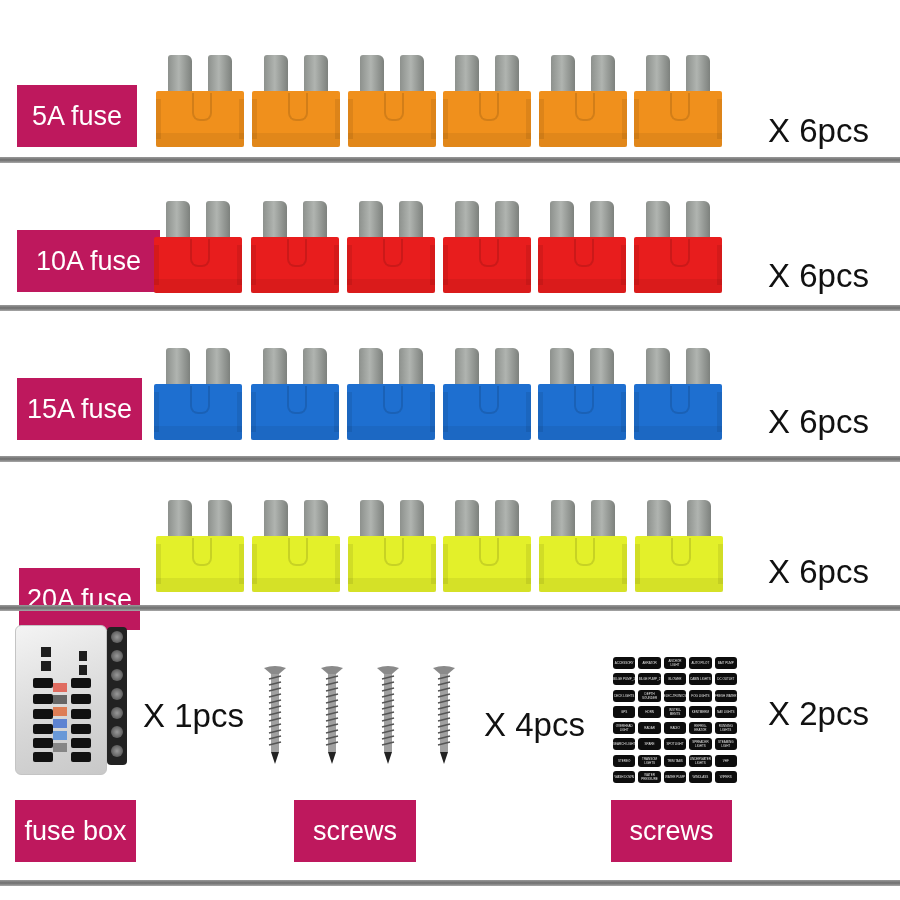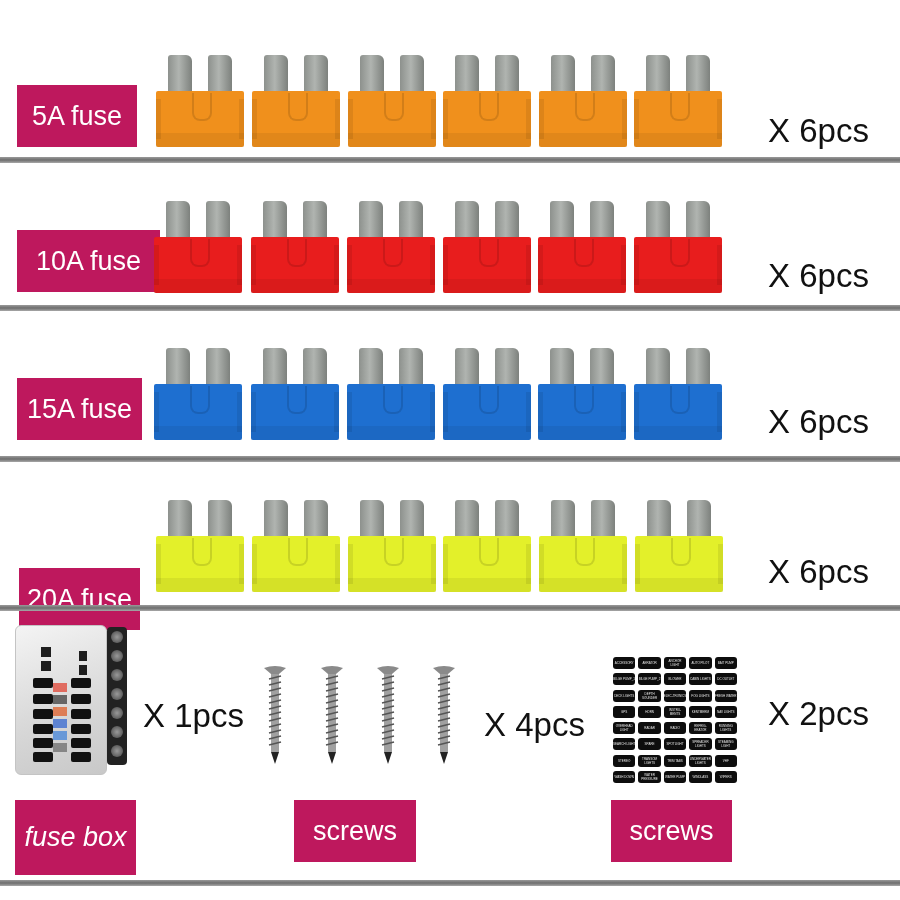--- a/index.html
+++ b/index.html
@@ -324,21 +324,21 @@
   <div class="tag" style="left:56px; top:113px;"></div>
   <div class="tag" style="left:56px; top:127px;"></div>
   <div class="slot" style="top:58px; background:#e03a2a;"></div>
   <div class="slot" style="top:70px; background:#333;"></div>
   <div class="slot" style="top:82px; background:#e0571e;"></div>
   <div class="slot" style="top:94px; background:#2a5fd0;"></div>
   <div class="slot" style="top:106px; background:#3b7fd8;"></div>
   <div class="slot" style="top:118px; background:#666;"></div>
 </div>
 <div class="qty" style="left:143px; top:697px;">X 1pcs</div>
-<div class="label-box" style="left:15px; top:800px; width:121px; height:75px;font-style:italic;">
+<div class="label-box" style="left:15px; top:800px; width:121px; height:62px;">
   <span>fuse box</span>
 </div>
 
 <div>
   <svg class="screw" style="left:263px;" viewBox="0 0 24 100">
     <path d="M1 3 Q12 -1 23 3 L16 9 L8 9 Z" fill="#8a8a8a"></path>
     <rect x="8" y="9" width="8" height="78" fill="#a0a0a0"></rect>
     <g stroke="#555" stroke-width="1.5">
       <line x1="6" y1="14" x2="18" y2="11"></line>
         <line x1="6" y1="20" x2="18" y2="17"></line>

